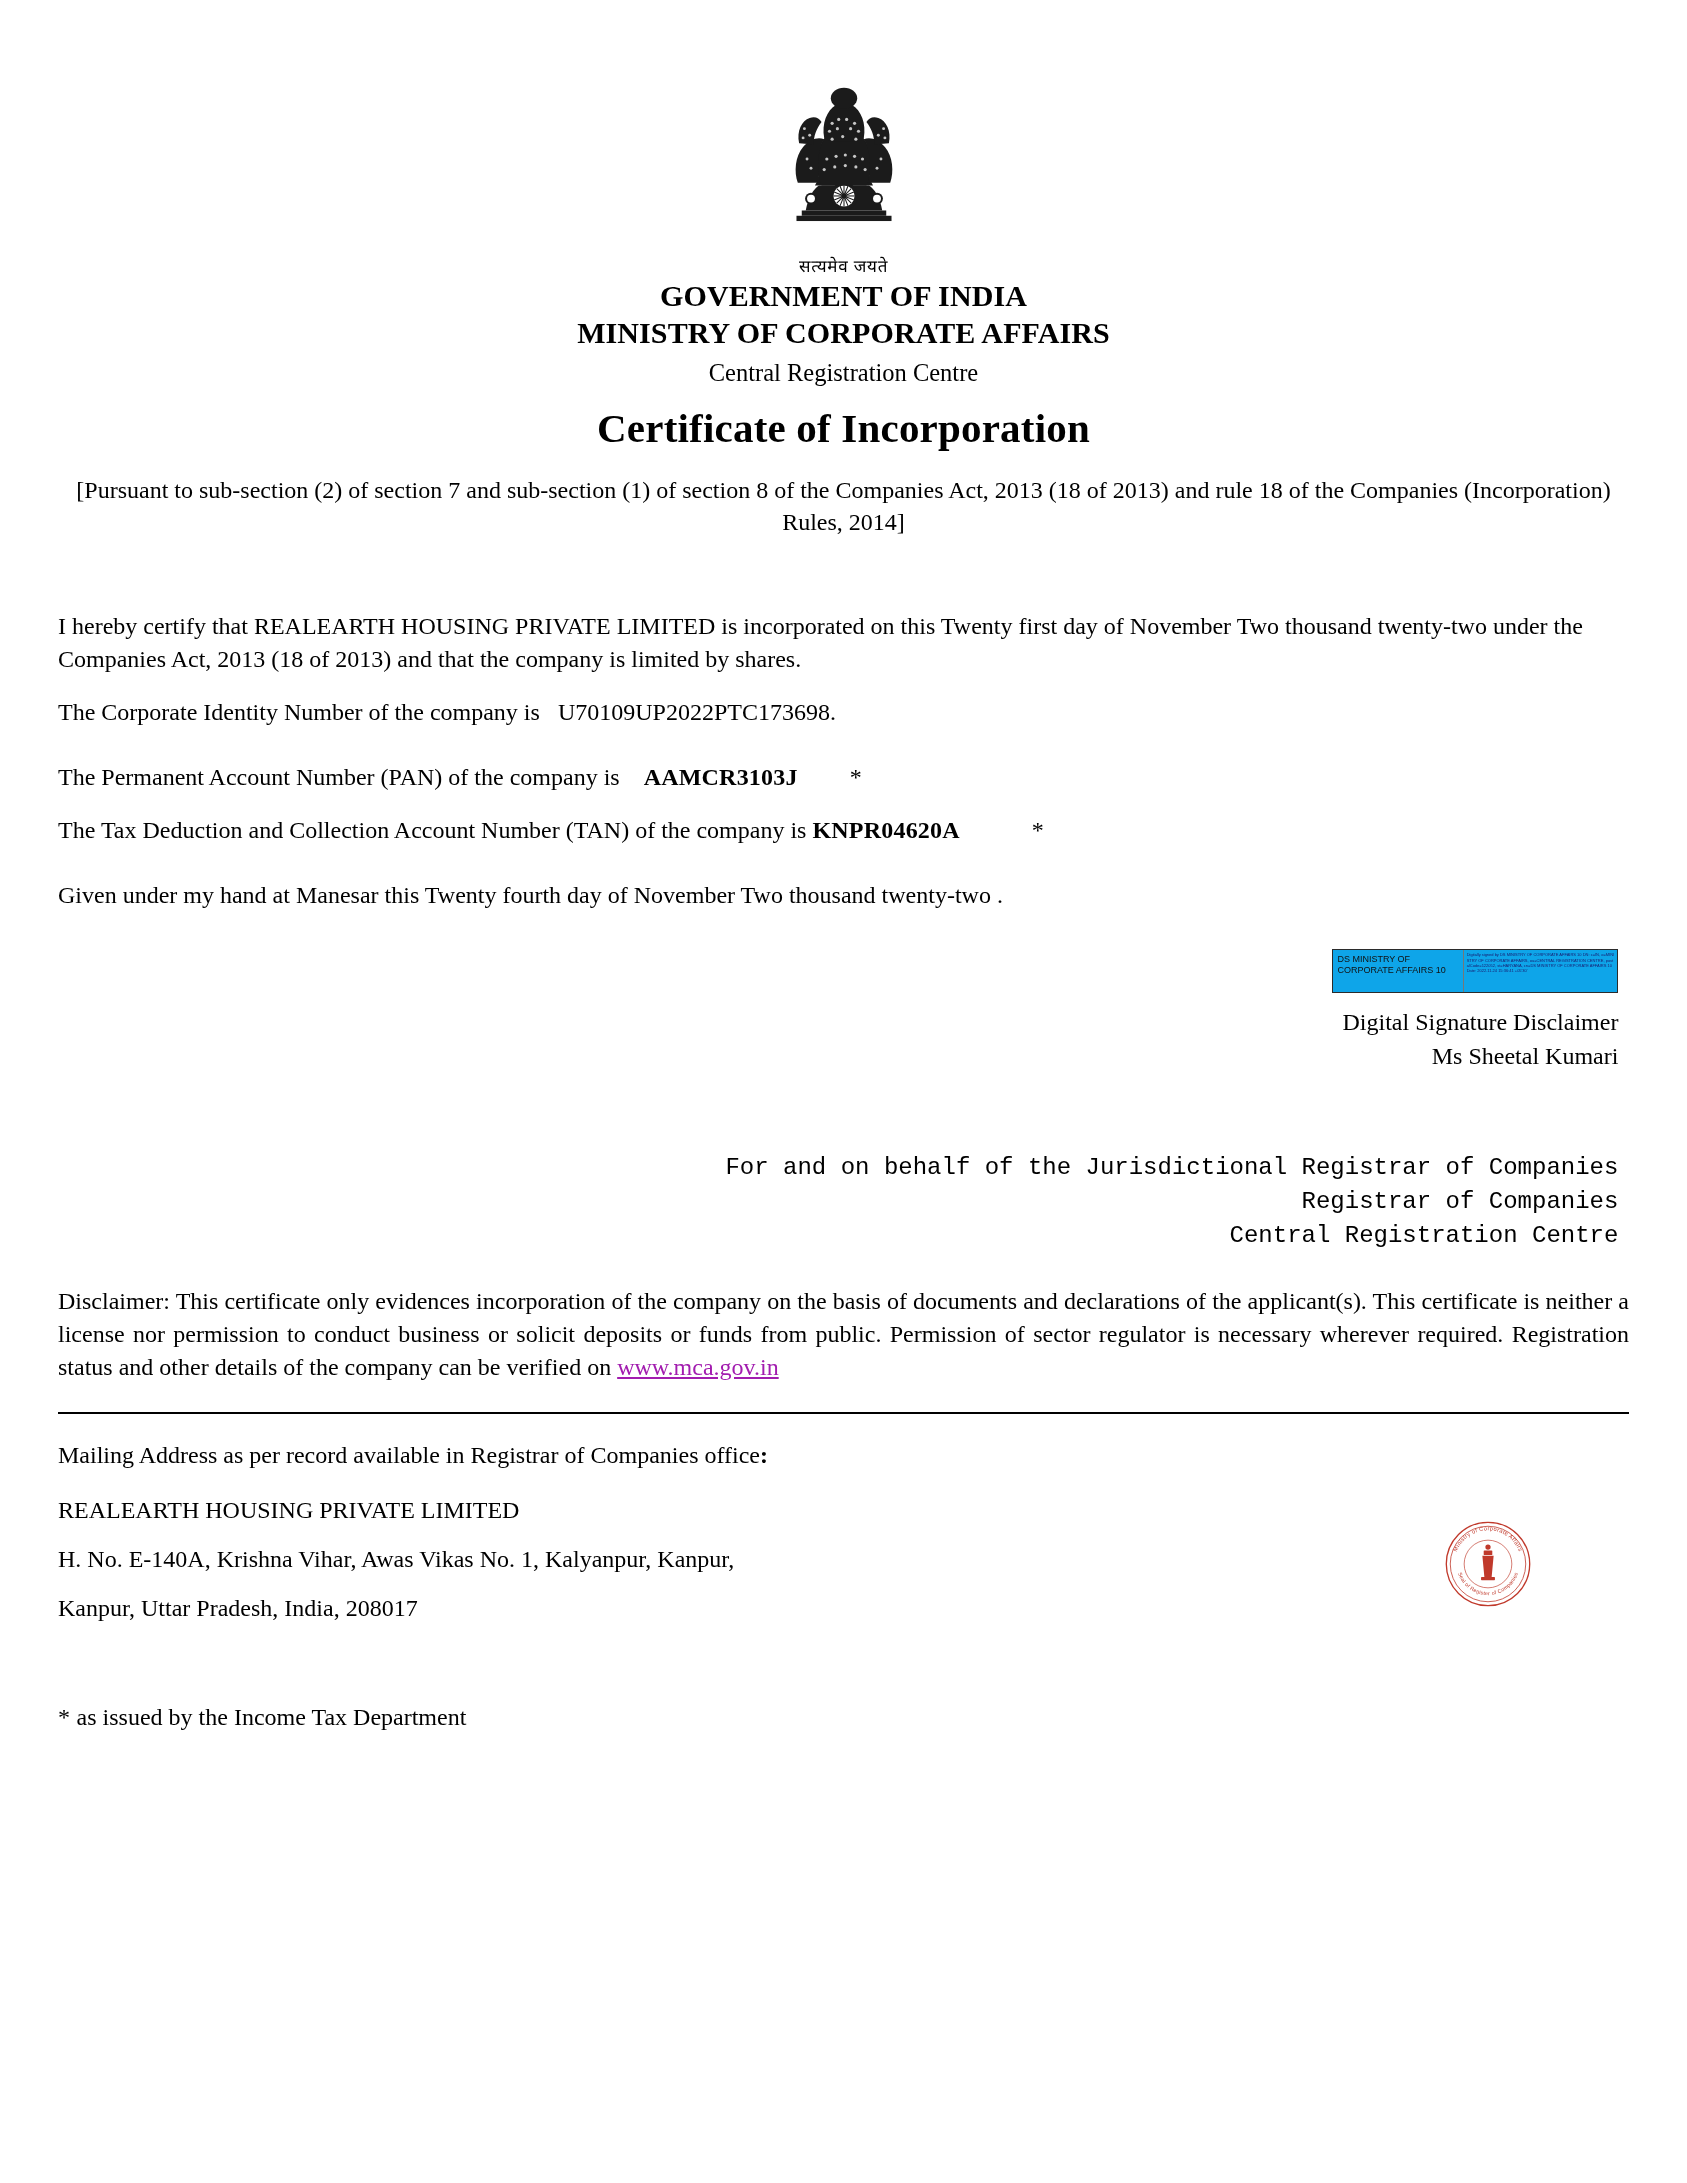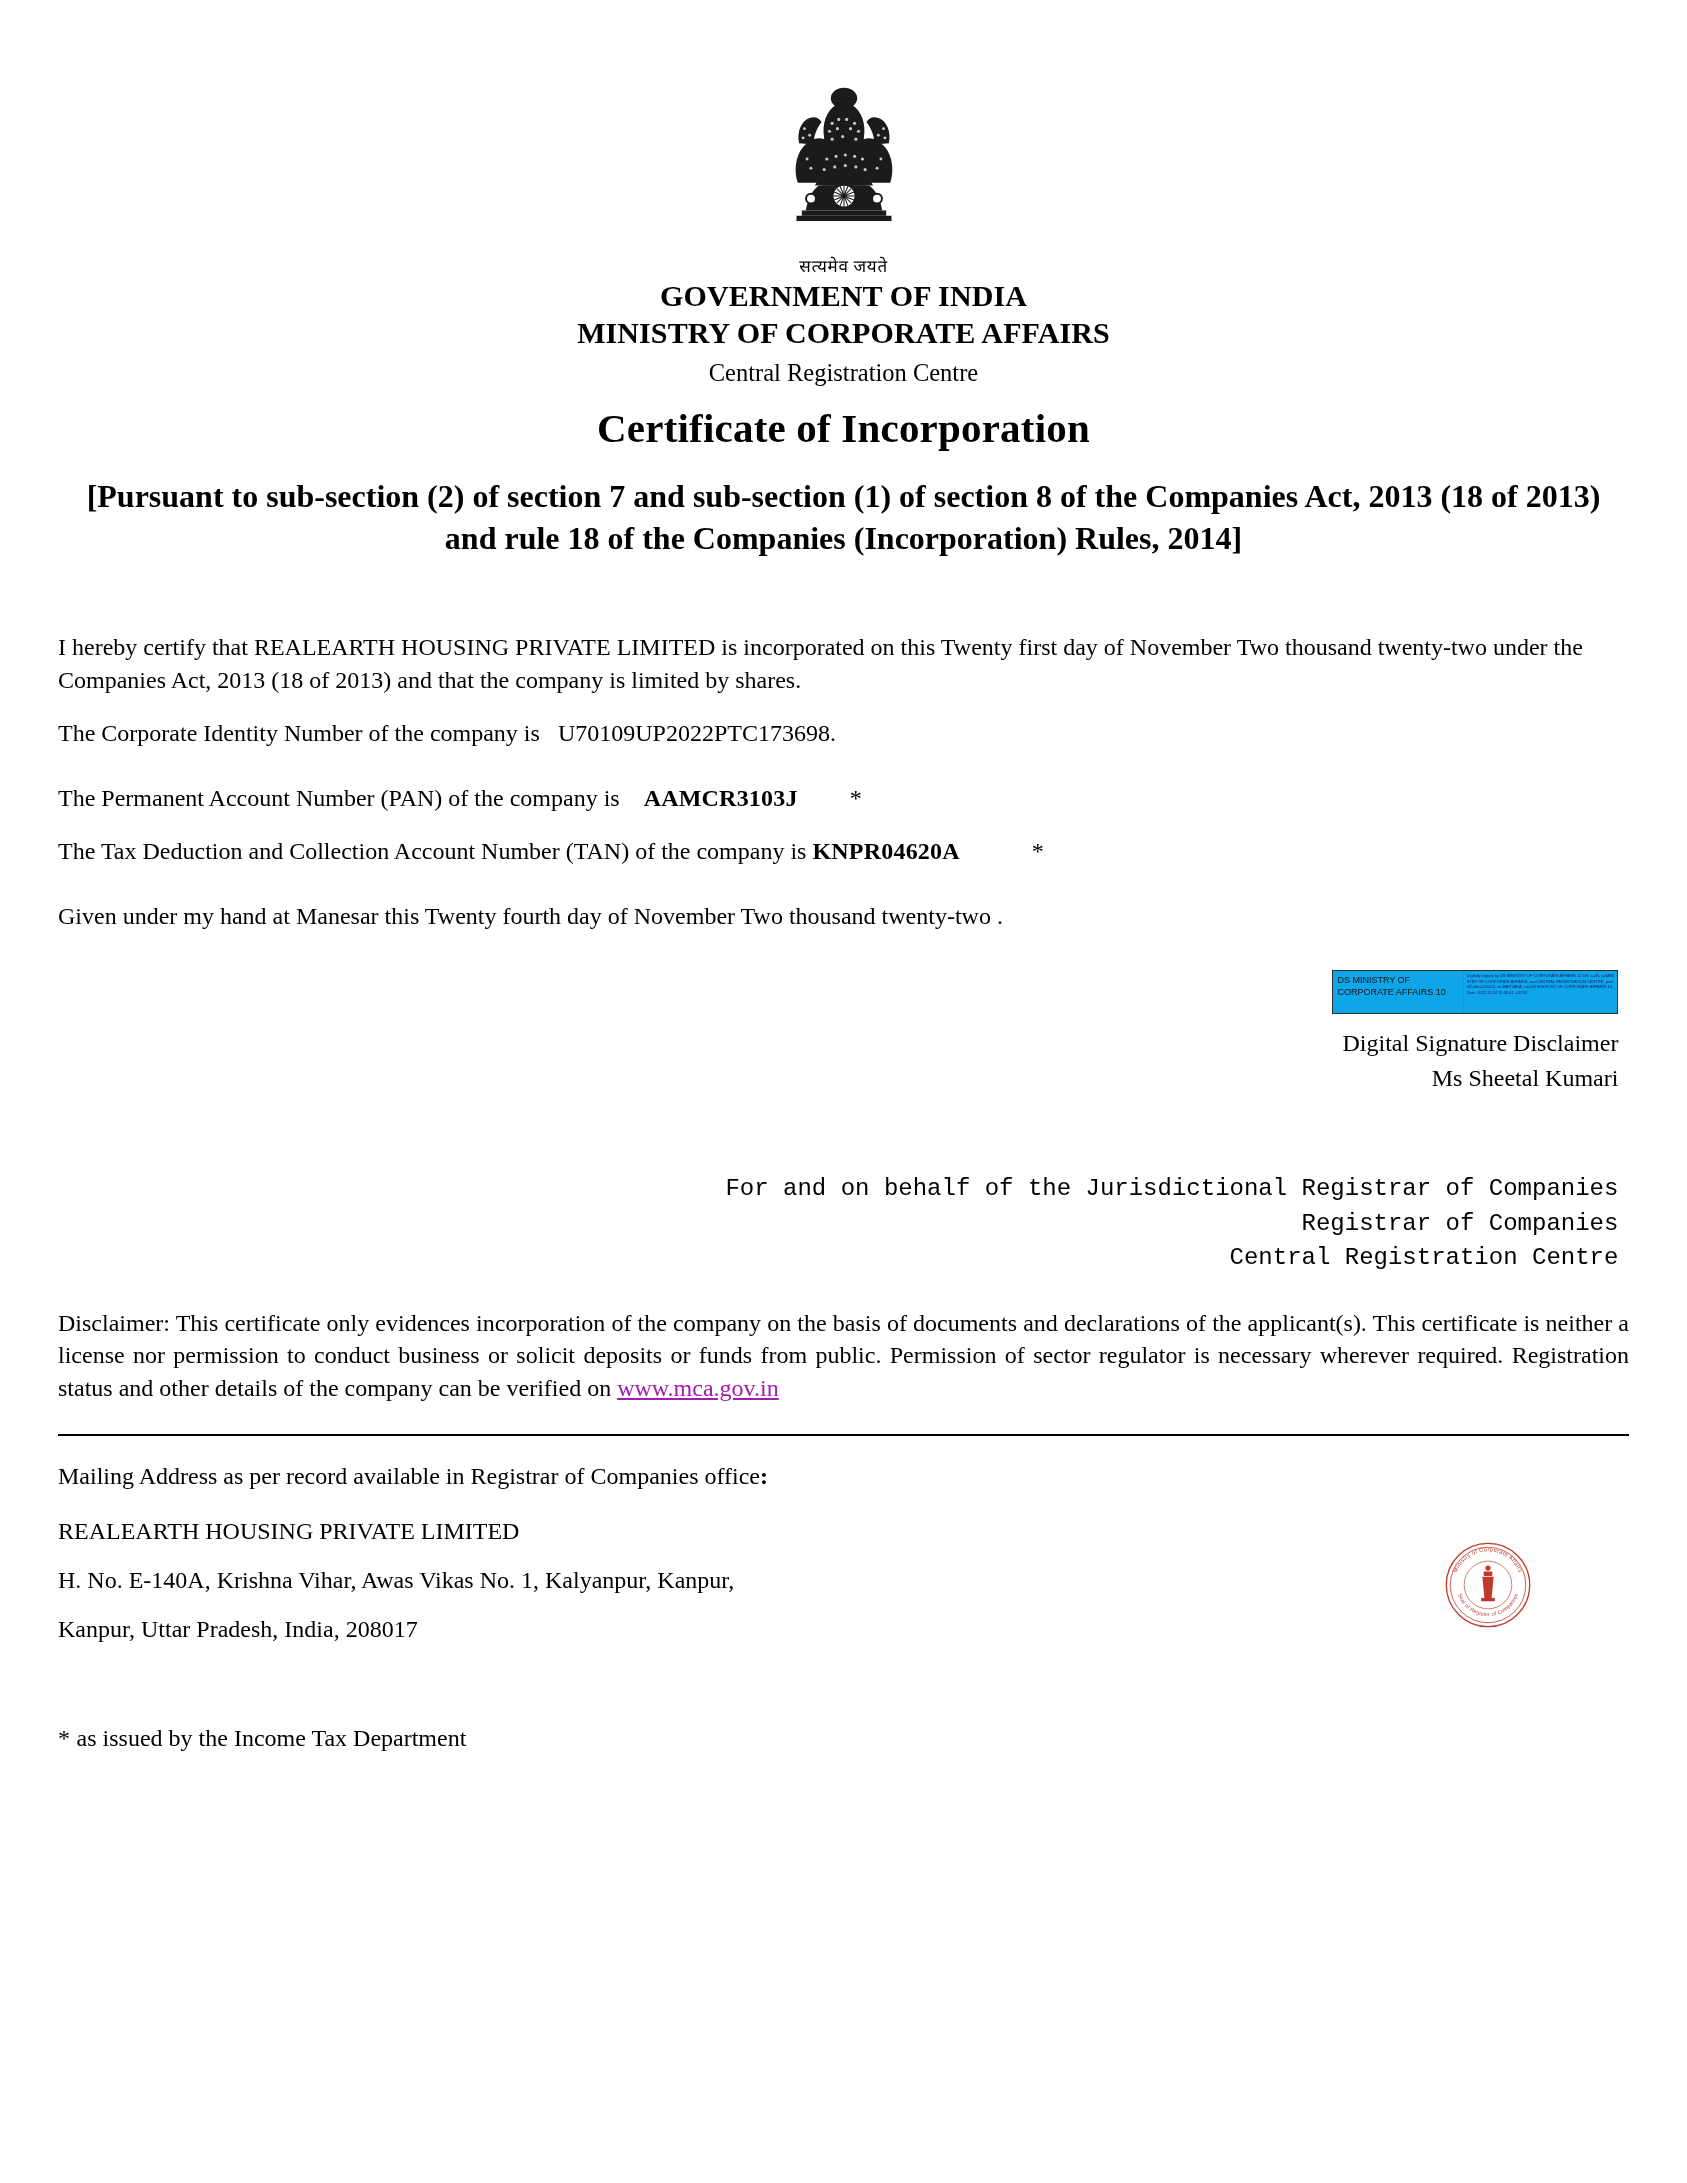--- a/index.html
+++ b/index.html
@@ -29,21 +29,21 @@
     margin-top: 20px;
   }
   .emblem {
     width: 172px;
     height: 218px;
     display: inline-block;
     position: relative;
   }
   .emblem svg { display: block; }
   .emblem-motto {
-    font-family: Liberation Serif, serif;
+    font-family: Liberation Sans, sans-serif;
     font-size: 17px;
     letter-spacing: 0.7px;
     margin-top: -4px;
   }
 
   
   .gov-line {
     text-align: center;
     font-weight: bold;
     font-size: 30px;
@@ -57,25 +57,24 @@
   }
   .cert-title {
     text-align: center;
     font-weight: bold;
     font-size: 41px;
     margin-top: 17px;
     letter-spacing: 0.2px;
   }
   .pursuant {
     text-align: center;
-    font-size: 32px;
+    font-size: 24px;
     line-height: 1.33;
     margin-top: 22.5px;
     padding: 0 5.3px;
-    font-weight: bold;
   }
 
   
   .body-block {
     margin-top: 71px;
   }
   p.para {
     font-size: 24px;
     line-height: 1.38;
     margin: 0 0 20px 0;

